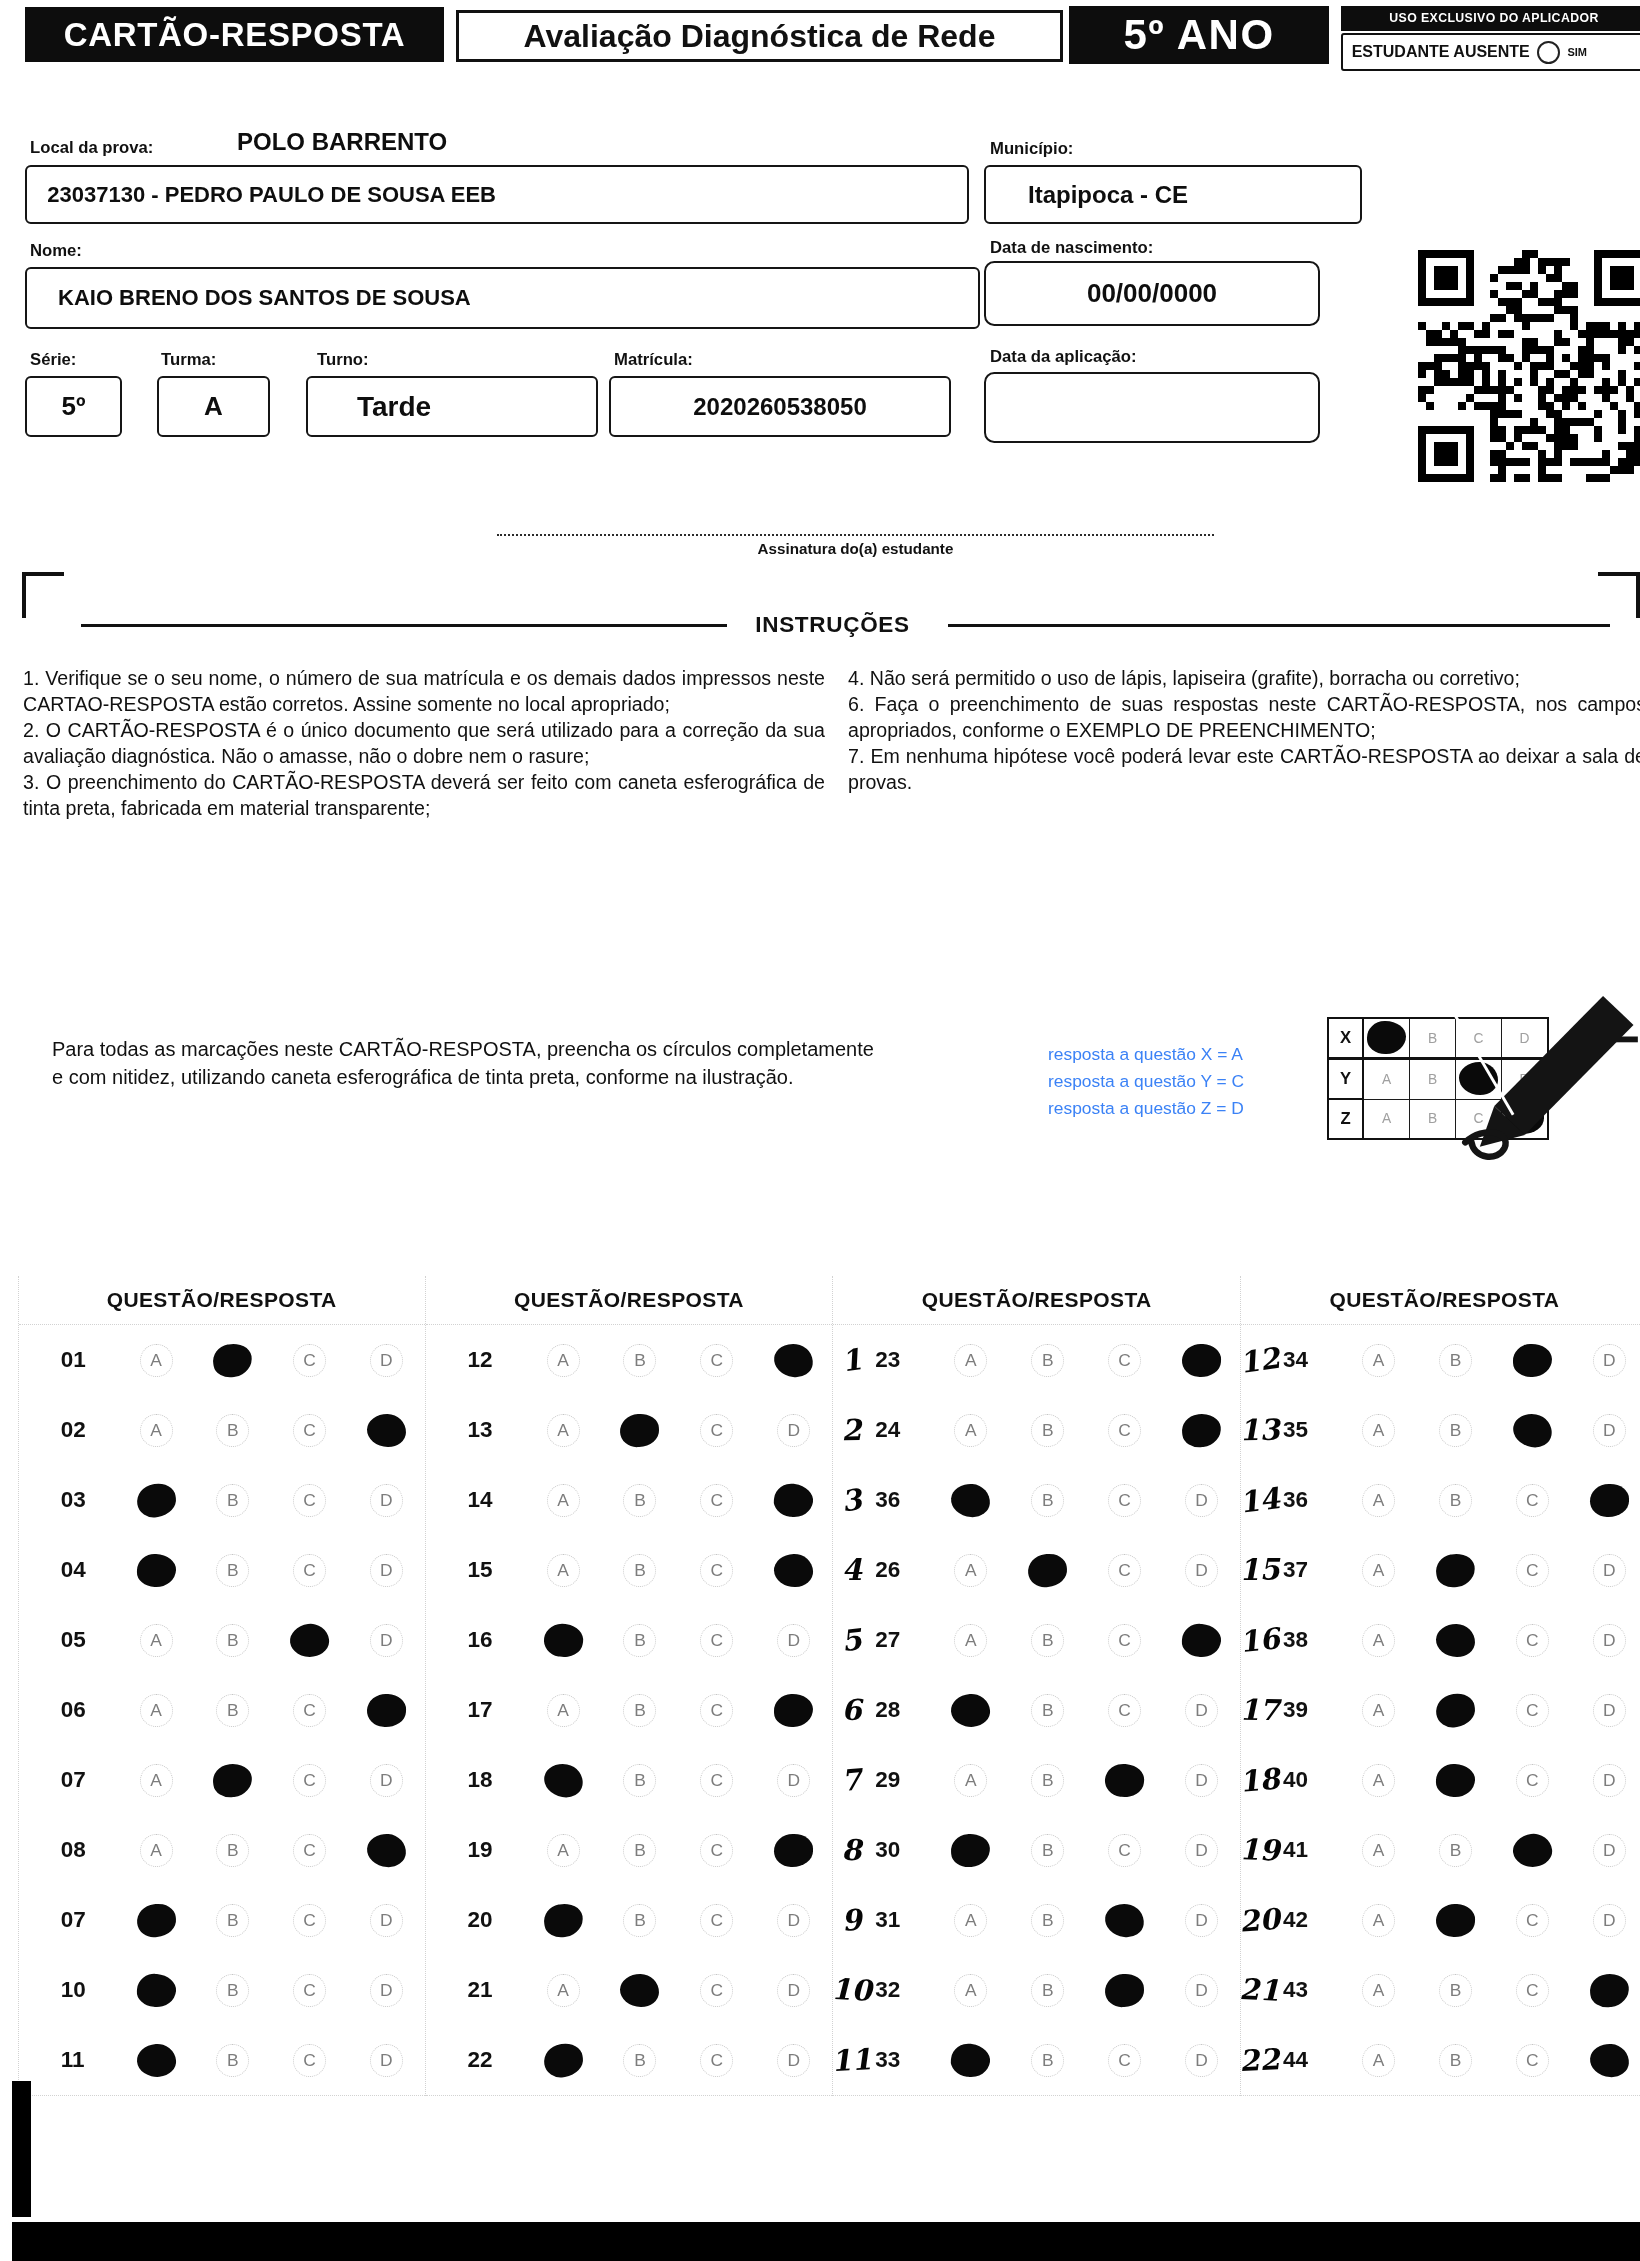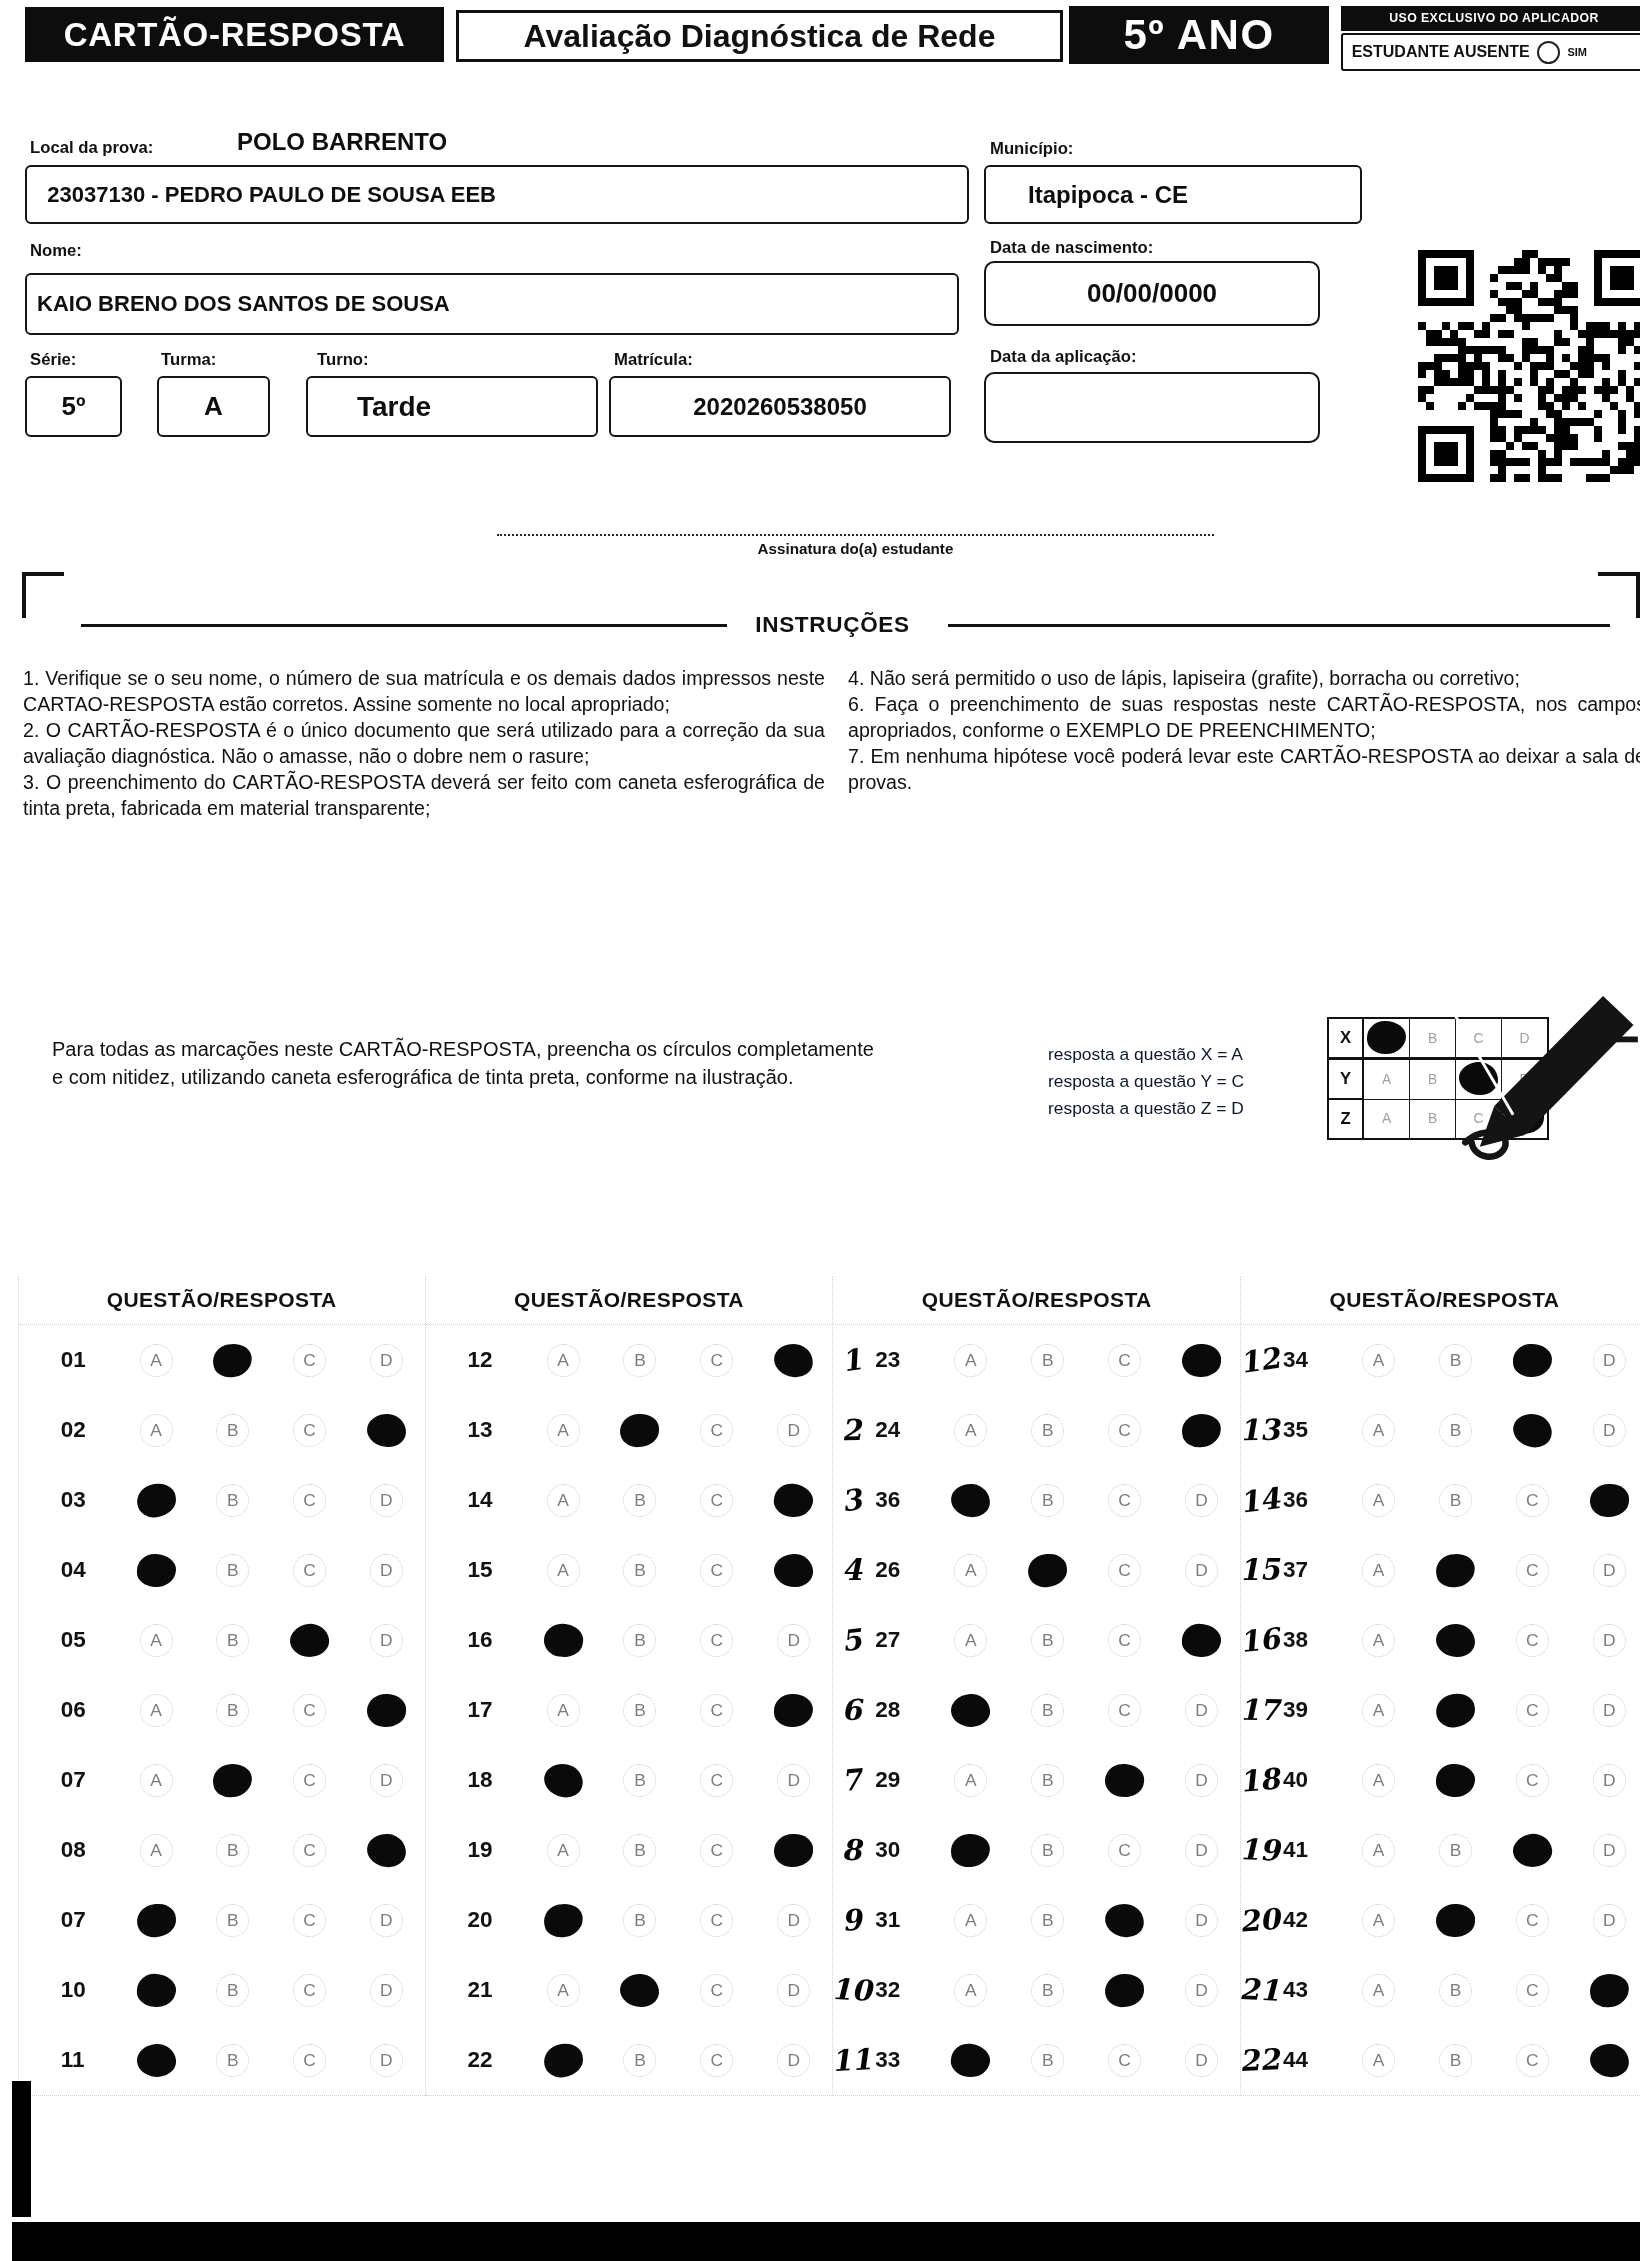--- a/index.html
+++ b/index.html
@@ -19,21 +19,21 @@
   .h-grade{left:1057px;top:5.8px;width:260px;height:58px;font-size:42px;font-weight:bold;letter-spacing:1.5px;}
   .h-aplicador{left:1329px;top:5.8px;width:306px;height:25px;font-size:12.3px;font-weight:bold;letter-spacing:0.4px;}
   .h-absent{left:1329px;top:33px;width:306px;height:38px;border:2.2px solid #111;border-radius:2.9px;display:flex;align-items:center;gap:7.3px;padding:0 8.7px;box-sizing:border-box;background:#fff;}
   .h-absent .t{font-weight:bold;font-size:16px;}
   .circle{width:19px;height:19px;border:2.2px solid #222;border-radius:50%;display:inline-block;background:#fff;}
   .h-absent .sim{font-size:11px;font-weight:bold;}
 
   
   .school-box{left:13px;top:165px;width:920px;height:55px;padding-left:20.3px;font-size:22px;}
   .mun-box{left:972px;top:165px;width:332px;height:55px;padding-left:42px;font-size:24px;}
-  .nome-box{left:13px;top:273px;width:920px;height:58px;padding-left:10px;font-size:22px;}
+  .nome-box{left:13px;top:267px;width:920px;height:58px;padding-left:31px;font-size:22px;}
   .nasc-box{left:972px;top:261px;width:332px;height:61px;border-radius:10.2px;justify-content:center;font-size:26px;}
   .serie-box{left:13px;top:376px;width:93px;height:57px;justify-content:center;font-size:26px;}
   .turma-box{left:145px;top:376px;width:109px;height:57px;justify-content:center;font-size:26px;}
   .turno-box{left:294px;top:376px;width:239px;height:57px;padding-left:49px;font-size:28px;}
   .matr-box{left:597px;top:376px;width:338px;height:57px;justify-content:center;font-size:24px;}
   .aplic-box{left:972px;top:372px;width:332px;height:67px;border-radius:10.2px;}
 
   
   .sig{left:485px;top:534px;width:717px;text-align:center;}
   .sig-dots{border-top:2.9px dotted #2a2a2a;height:0;}
@@ -45,21 +45,21 @@
 
   
   .instr-title{left:0;top:612px;width:100%;text-align:center;font-weight:bold;font-size:22.5px;letter-spacing:0.7px;}
   .instr-line{height:2.9px;background:#111;top:624px;}
   .instr-col{top:665px;font-size:19.6px;line-height:1.33;text-align:justify;}
   .instr-col p{margin:0;}
   .instr-col p.it{font-style:italic;}
 
   
   .ex-par{left:40px;top:1036px;width:835px;font-size:20px;line-height:1.38;}
-  .ex-legend{left:1036px;top:1041px;width:276px;font-size:17.4px;line-height:1.55;color:#0f172a;}
+  .ex-legend{left:1036px;top:1041px;width:276px;font-size:17.4px;line-height:1.55;color:#3b82f6;}
   .ex-table{left:1315px;top:1017px;border-collapse:collapse;background:#fff;}
   .ex-table td{border:1.8px solid #1c1c1c;width:45px;height:38px;text-align:center;vertical-align:middle;padding:0;}
   .ex-table tr:first-child td{border-bottom:3.6px solid #111;}
   .ex-table td.ex-label{width:33px;font-weight:bold;font-size:16.7px;border:2.2px solid #111;}
   .ex-table{border:2.9px solid #111;}
   .ex-opt{color:#a0a0a0;font-size:13.8px;}
   .ex-blob{width:27.6px;height:25px;display:inline-block;}
   .ans-grid{left:5.8px;top:1276px;width:1631px;display:flex;}
   .ans-col{width:408px;box-sizing:border-box;border-right:1.5px dotted #d2d2d2;}
   .ans-col:first-child{border-left:1.5px dotted #d2d2d2;}

